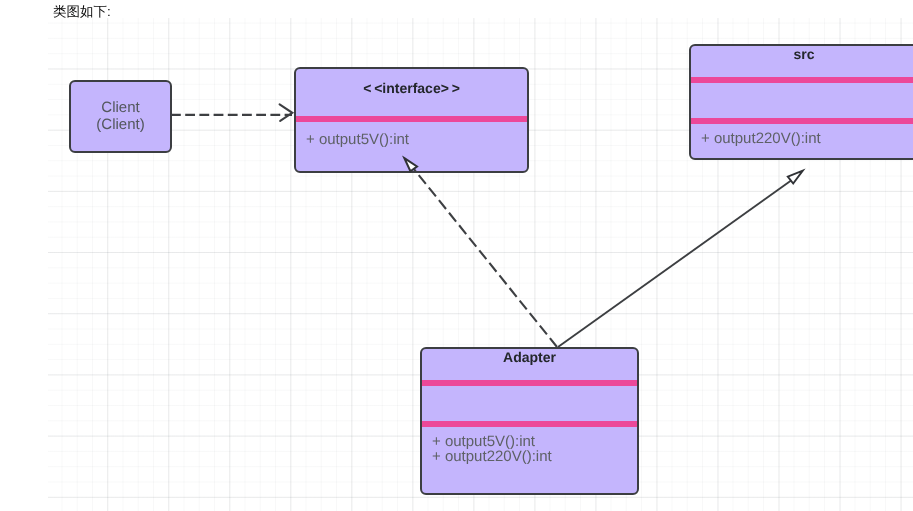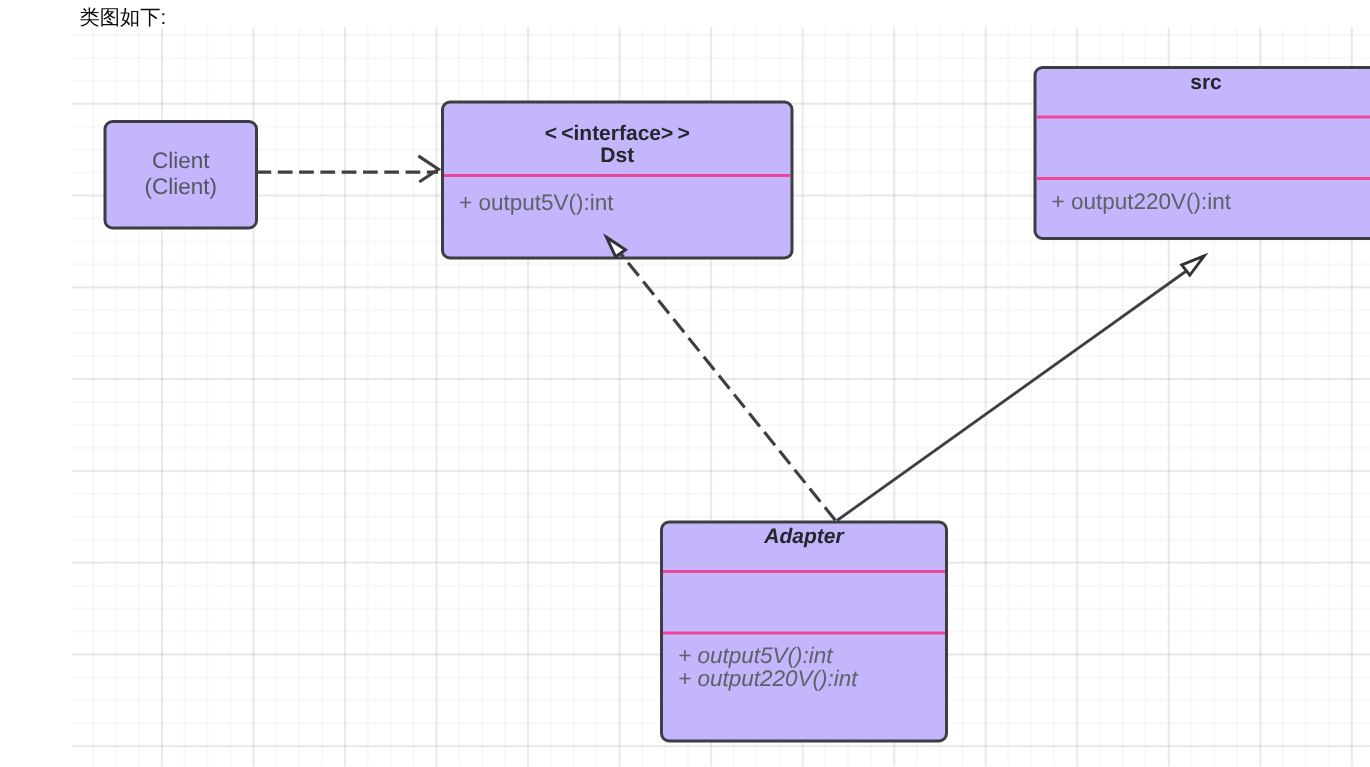--- a/index.html
+++ b/index.html
@@ -17,21 +17,21 @@
       linear-gradient(to bottom, rgba(134,138,142,0.06) 1px, transparent 1px),
       linear-gradient(to right, rgba(134,138,142,0.14) 1px, transparent 1px),
       linear-gradient(to bottom, rgba(134,138,142,0.14) 1px, transparent 1px);
     background-size:15.26px 15.3px,15.26px 15.3px,61.04px 61.2px,61.04px 61.2px;
     background-position:0 0,0 0,15.26px 15.3px,15.26px 15.3px;
   }
   #diagram{position:absolute;left:0;top:0;width:913px;height:511px;}
   .node{position:absolute;box-sizing:border-box;background:#c4b5fd;
         border:2px solid #3c3e42;border-radius:6px;overflow:hidden;}
   .seg{box-sizing:border-box;}
-  .seg + .seg{border-top:2px solid #ec4899;}
+  .seg + .seg{border-top:6px solid #ec4899;}
   .title{text-align:center;font-weight:bold;color:#24272c;line-height:14.6px;
          font-size:14px;padding-top:1px;padding-bottom:4px;}
   .title .stereo{font-size:14px;}
   .members{color:#5e6166;font-size:15px;line-height:15.3px;padding:7px 0 0 10px;}
 </style>
 </head>
 <body>
 
 <div id="page">
   <div id="caption">类图如下:</div>
@@ -45,38 +45,37 @@
       <div class="title" style="padding:0;font-weight:normal;color:#53575d;font-size:15px;line-height:16.4px;">
         <div>Client</div>
         <div>(Client)</div>
       </div>
     </div>
   </div>
 
   <div class="node" style="left:246px;top:67px;width:235px;height:106px;">
     <div class="seg title" style="height:47px;padding-top:12px;">
       <div class="stereo">&lt; &lt;interface&gt; &gt;</div>
-      <div>Dst</div>
     </div>
     <div class="seg members" style="padding-top:10px;">
       <div>+ output5V():int</div>
     </div>
   </div>
 
   <div class="node" style="left:641px;top:44px;width:230px;height:116px;">
     <div class="seg title" style="height:30.5px;">
       <div>src</div>
     </div>
     <div class="seg" style="height:41px;"></div>
     <div class="seg members">
       <div>+ output220V():int</div>
     </div>
   </div>
 
-  <div class="node" style="left:392px;top:347px;width:192px;height:148px;font-style:italic;">
+  <div class="node" style="left:372px;top:347px;width:219px;height:148px;">
     <div class="seg title" style="height:30.5px;">
       <div>Adapter</div>
     </div>
     <div class="seg" style="height:41px;"></div>
     <div class="seg members">
       <div>+ output5V():int</div>
       <div>+ output220V():int</div>
     </div>
   </div>
   <svg id="diagram" width="913" height="511" viewBox="0 0 913 511">

